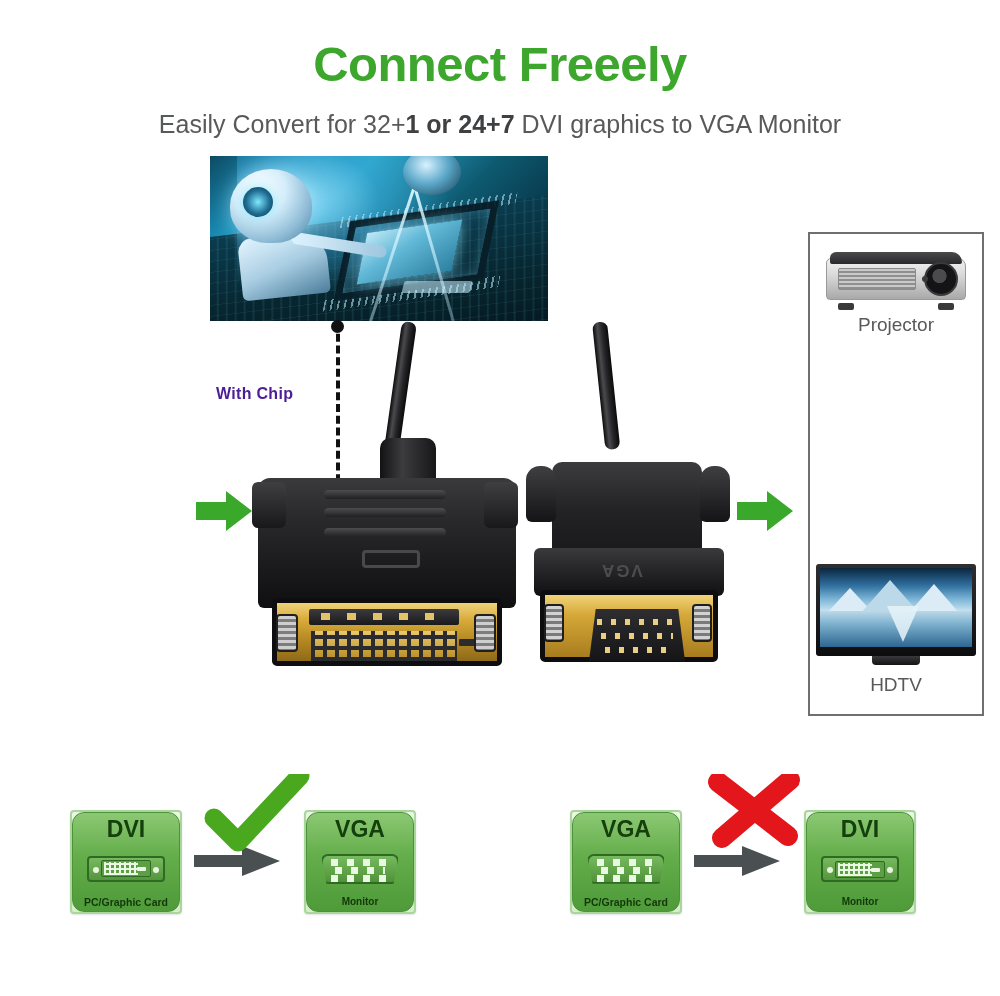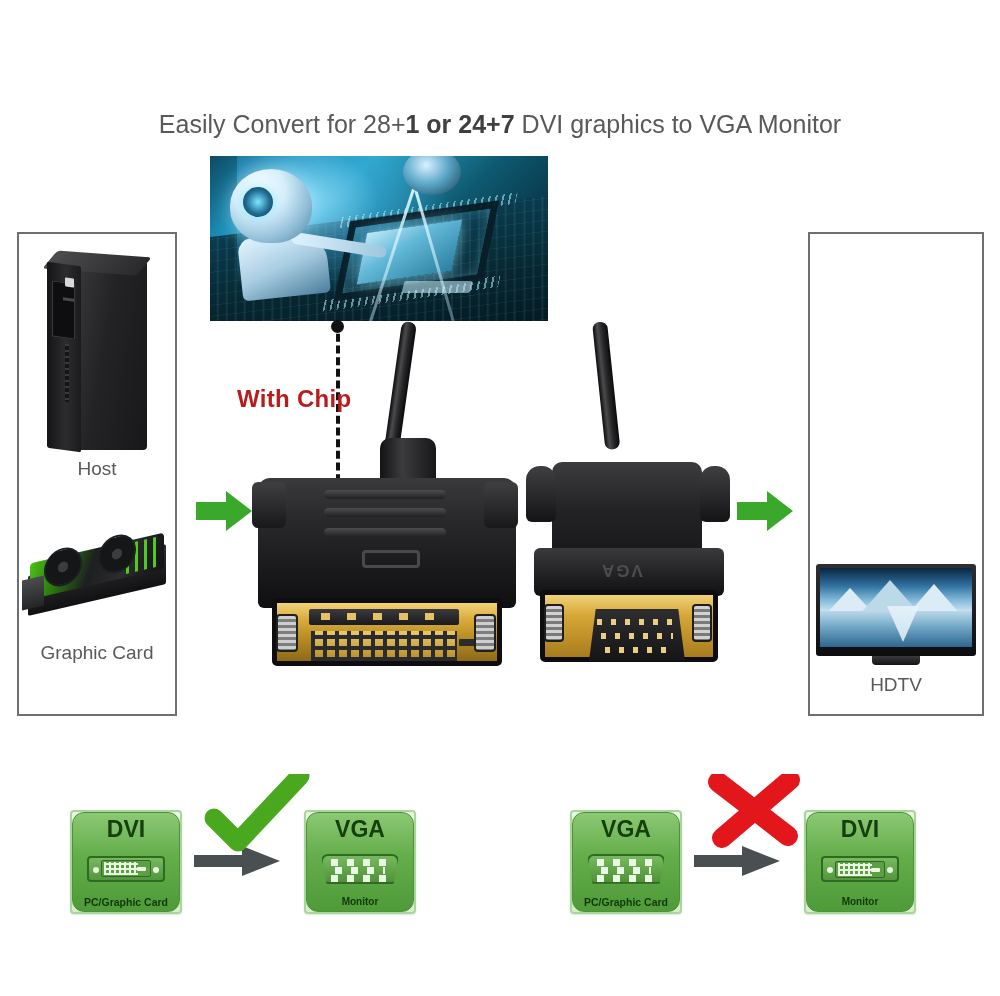--- a/index.html
+++ b/index.html
@@ -115,22 +115,22 @@
     position: absolute; left: 336px; top: 322px; width: 0; height: 172px;
     border-left: 4px dashed #111;
   }
   .callout-dot {
     position: absolute; width: 13px; height: 13px; border-radius: 50%;
     background: #111; left: 331px;
   }
   .callout-dot.top { top: 320px; }
   .callout-dot.bottom { top: 487px; }
   .with-chip {
-    position: absolute; left: 237px; top: 385px;
-    font-size: 24px; font-weight: bold; color: #b91c1c;
+    position: absolute; left: 216px; top: 385px;
+    font-size: 16px; font-weight: bold; color: #4c1d95;
     font-family: "Liberation Sans", sans-serif;
     letter-spacing: .3px;
   }
 
   
   .panel {
     position: absolute; border: 2px solid #6d6f72; background: #fff;
   }
   .panel-left  { left: 17px;  top: 232px; width: 160px; height: 484px; }
   .panel-right { left: 808px; top: 232px; width: 176px; height: 484px; }
@@ -546,23 +546,24 @@
   
   .grey-arrow { position: absolute; top: 36px; width: 86px; height: 30px; }
   .check-mark { position: absolute; left: 130px; top: -36px; width: 110px; height: 78px; }
   .x-mark     { position: absolute; left: 128px; top: -36px; width: 110px; height: 78px; }
 </style>
 </head>
 <body>
 
 <div id="page">
 
+  <div class="title">Connect Freeely</div>
 
   <div class="subtitle">
-    <span>Easily Convert for 28+</span><b>1</b><b> or </b><b>24+7</b><span> DVI graphics to VGA Monitor</span>
+    <span>Easily Convert for 32+</span><b>1</b><b> or </b><b>24+7</b><span> DVI graphics to VGA Monitor</span>
   </div>
 
   <div class="chip-photo">
     <div class="board"></div>
     <div class="glow"></div>
     <div class="pins"></div>
     <div class="die-frame"></div>
     <div class="die"></div>
     <div class="label-chip"></div>
     <div class="beam1"></div>
@@ -573,50 +574,35 @@
     <div class="robot-head">
       <div class="robot-eye"></div>
     </div>
   </div>
 
   <div class="callout-dot top"></div>
   <div class="callout-line"></div>
   <div class="callout-dot bottom"></div>
   <div class="with-chip">With Chip</div>
 
-  <div class="panel panel-left">
+
+  <div class="panel panel-right">
 
     <div class="panel-item" style="top:14px;">
-      <div class="pc-tower">
-        <div class="side"></div>
-        <div class="top"></div>
-        <div class="front"></div>
-        <div class="bay"></div>
-        <div class="pwr"></div>
-        <div class="slot"></div>
-        <div class="vent"></div>
+      <div class="projector">
+        <div class="body"></div>
+        <div class="topbar"></div>
+        <div class="grille"></div>
+        <div class="lens"></div>
+        <div class="dot"></div>
+        <div class="foot l"></div>
+        <div class="foot r"></div>
       </div>
-      <div class="panel-label">Host</div>
-    </div>
-
-    <div class="panel-item" style="top:300px;">
-      <div class="gpu">
-        <div class="pcb"></div>
-        <div class="shroud"></div>
-        <div class="stripe"></div>
-        <div class="fan f1"></div>
-        <div class="fan f2"></div>
-        <div class="bracket"></div>
-      </div>
-      <div class="panel-label" style="margin-top:22px;">Graphic Card</div>
-    </div>
-  </div>
-
-  <div class="panel panel-right">
-
+      <div class="panel-label">Projector</div>
+    </div>
 
 
     <div class="panel-item" style="top:330px;">
       <div class="hdtv">
         <div class="frame">
           <div class="screen">
             <div class="mtn m1"></div>
             <div class="mtn m2"></div>
             <div class="mtn m3"></div>
             <div class="lake"></div>

